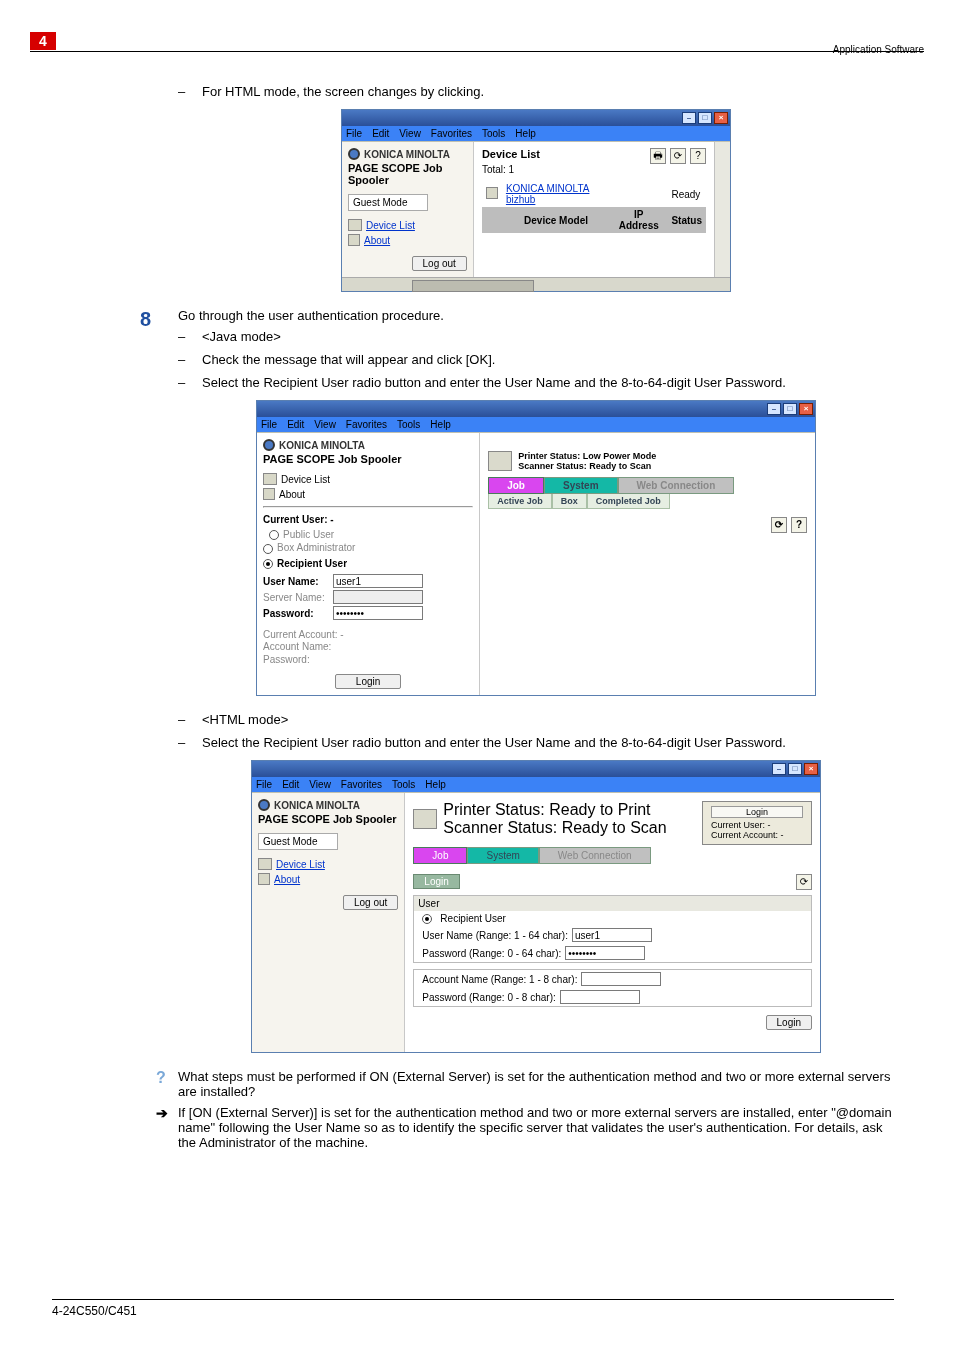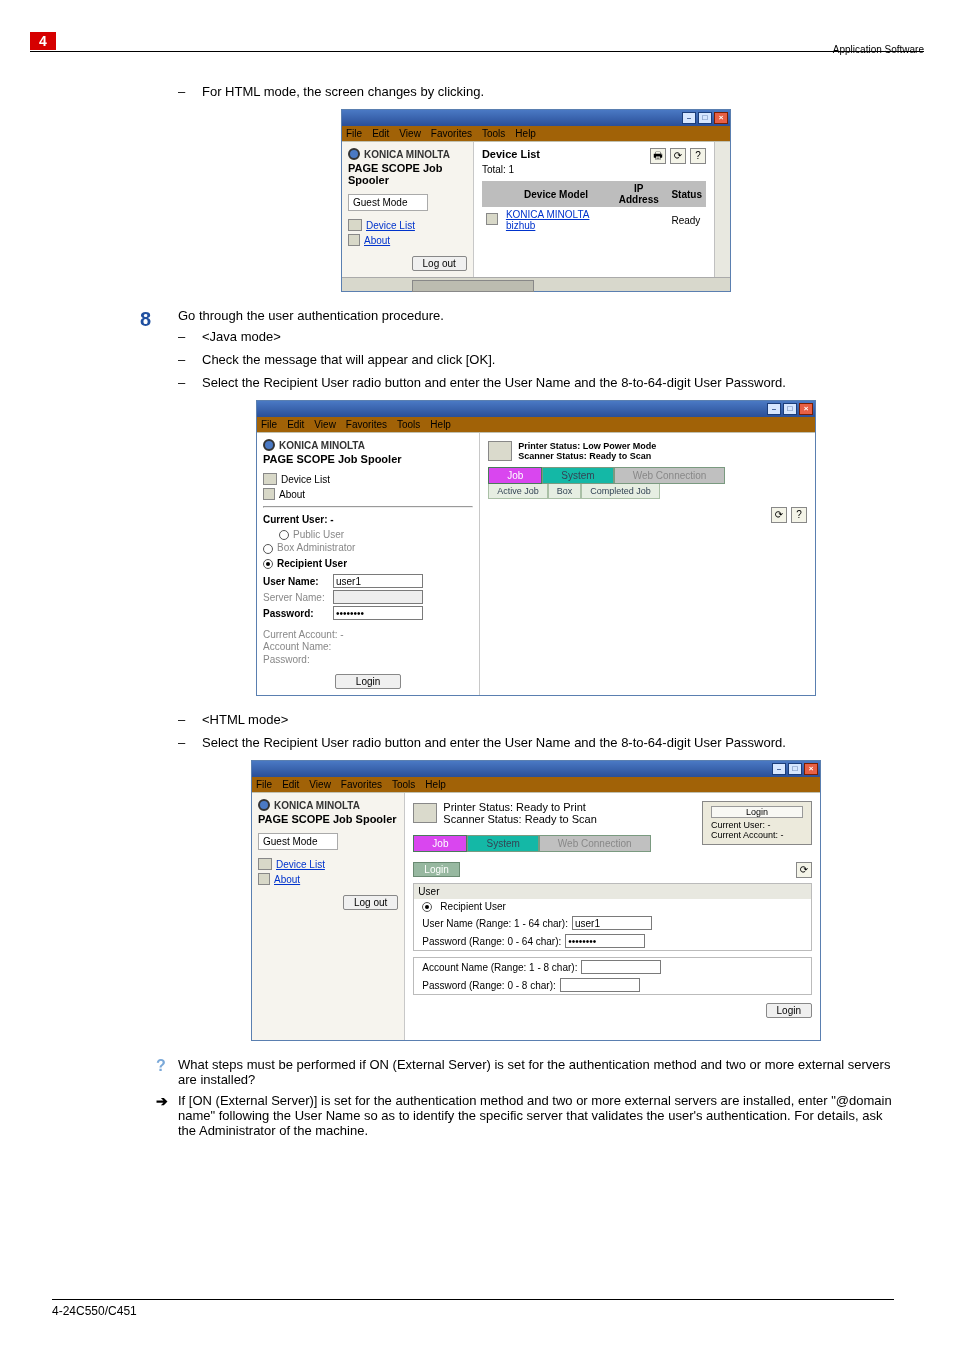--- a/index.html
+++ b/index.html
@@ -94,21 +94,21 @@
     font-size: 12px;
     display: flex;
     justify-content: flex-start;
   }
 
   
   .win { border: 1px solid #5a7fb0; background: #ece9d8; font-size: 10px; color: #000; }
   .titlebar { height: 16px; background: linear-gradient(#4a79c4,#2a4f98); display:flex; justify-content:flex-end; align-items:center; padding:0 2px; gap:2px;}
   .tb-btn { width:14px; height:12px; background:#d6e6ff; border:1px solid #1b3d7a; font-size:8px; line-height:10px; text-align:center; color:#1b3d7a; font-weight:bold;}
   .tb-close { background:#e86045; color:#fff; border-color:#7a1e00;}
-  .menubar { background:#a16207; border-bottom:1px solid #c0c0b0; padding:2px 4px; font-size:10px; color:#000; display:flex; gap:10px;}
+  .menubar { background:#3b82f6; border-bottom:1px solid #c0c0b0; padding:2px 4px; font-size:10px; color:#000; display:flex; gap:10px;}
   .win-body { display:flex; background:#fff; }
   .sidebar { width: 34%; background:#f6f4ee; border-right:1px solid #c8c8c8; padding:6px; }
   .brand { display:flex; align-items:center; gap:4px; font-weight:bold; font-size:10px; color:#333; margin-bottom:2px;}
   .brand-circle { width:12px; height:12px; border-radius:50%; background:#4a79c4; border:2px solid #333; }
   .spooler { font-size:11px; font-weight:bold; margin-bottom:8px;}
   .guest-mode { font-size:10px; border:1px solid #aaa; padding:2px 4px; background:#fff; margin-bottom:8px; width:80px;}
   .link-line { display:flex; align-items:center; gap:4px; color:#0033cc; text-decoration:underline; font-size:10px; margin:3px 0;}
   .link-ico { width:14px; height:12px; background:#d8d8c8; border:1px solid #888; }
   .btn-xp { font-size:10px; border:1px solid #888; background:#f0f0f0; padding:1px 10px; border-radius:2px;}
   .main { flex:1; padding:6px 8px; background:#fff; }
@@ -125,21 +125,21 @@
 
   
   .win2 .win-body { background:#fff; }
   .left2 { width:40%; border-right:1px solid #c8c8c8; padding:6px; background:#fff;}
   .gray-tab { width:100%; font-size:10px; border-collapse:collapse; margin-bottom:6px;}
   .gray-tab td { padding:1px 0;}
   .ro { color:#888;}
   .radio { width:10px; height:10px; border:1px solid #555; border-radius:50%; display:inline-block; vertical-align:middle; margin-right:4px; background:#fff;}
   .radio.sel::after{content:""; display:block; width:4px;height:4px;background:#000;border-radius:50%; margin:2px;}
   .inp { border:1px solid #7a7a7a; font-size:10px; padding:0 2px; height:14px; background:#fff; }
-  .right2 { flex:1; padding:8px 8px;}
+  .right2 { flex:1; padding:18px 8px;font-weight:bold;}
   .status-ico { width:24px;height:20px;background:#dadacc;border:1px solid #888; display:inline-block; vertical-align:middle; margin-right:6px;}
   .tabs { display:flex; font-size:10px; margin-top:6px;}
   .tabs .tab { flex:0 0 auto; padding:2px 18px; background:#14b8a6; border:1px solid #7a9a80; color:#345;}
   .tabs .tab.active { background:#d946ef; color:#fff; border-color:#4a7a5a;}
   .tabs .tab.disabled { background:#c0c0c0; color:#888;}
   .subtabs { display:flex; font-size:9px;}
   .subtabs div { padding:2px 8px; background:#e6eee2; border:1px solid #aac0a6; border-top:none; color:#345;}
   .r2-icons { float:right; }
 
   
@@ -206,30 +206,30 @@
           <div class="toolbar-icons">
             <div class="tico">🖶</div>
             <div class="tico">⟳</div>
             <div class="tico">?</div>
           </div>
         </div>
         <div style="font-size:10px; ">Total: 1</div>
         <table class="table1">
           <tbody>
               <tr>
+            <td><span class="link-ico" style="width:12px;height:12px;display:inline-block;"></span></td>
+            <td class="lnk">KONICA MINOLTA bizhub</td>
+            <td></td>
+            <td>Ready</td>
+          </tr>
+          <tr>
             <th style="width:18px;"></th>
             <th>Device Model</th>
             <th>IP Address</th>
             <th>Status</th>
-          </tr>
-          <tr>
-            <td><span class="link-ico" style="width:12px;height:12px;display:inline-block;"></span></td>
-            <td class="lnk">KONICA MINOLTA bizhub</td>
-            <td></td>
-            <td>Ready</td>
           </tr>
         </tbody>
           </table>
       </div>
       <div class="scrollgutter"></div>
     </div>
     <div class="hscroll"></div>
   </div>
 
   <div class="step-block">
@@ -275,21 +275,21 @@
         <div class="link-line" style="text-decoration:none;color:#000;">
             <span class="link-ico"></span>
             <span>Device List</span>
           </div>
         <div class="link-line" style="text-decoration:none;color:#000;">
             <span class="link-ico" style="width:12px;"></span>
             <span>About</span>
           </div>
         <hr style="margin:6px 0;">
         <div style="font-weight:bold;font-size:10px; margin-bottom:4px;">Current User: -</div>
-        <div class="ro" style="font-size:10px;margin:2px 16px;"><span class="radio"></span><span>Public User</span></div>
+        <div class="ro" style="font-size:10px;margin:2px 6px;"><span class="radio"></span><span>Public User</span></div>
         <div class="ro" style="font-size:10px;margin:2px 0;"><span class="radio"></span><span>Box Administrator</span></div>
         <div style="font-size:10px;margin:4px 0; font-weight:bold;"><span class="radio sel"></span><span>Recipient User</span></div>
         <table class="gray-tab">
           <tbody>
               <tr>
                 <td style="width:70px;font-weight:bold;">User Name:</td>
                 <td><input class="inp" style="width: 90px;" value="user1"></td>
               </tr>
           <tr>
                 <td class="ro">Server Name:</td>
@@ -387,21 +387,21 @@
         <div style="text-align:right; margin-top:10px;"><button class="btn-xp">Log out</button></div>
       </div>
       <div class="http-main">
         <div class="login-badge">
           <span class="t">Login</span>
           <span>Current User: -</span><br>
           <span>Current Account: -</span>
         </div>
         <div style="display:flex;align-items:center;">
           <span class="status-ico"></span>
-          <div style="font-size:11px;">
+          <div style="font-size:16px;">
             <div>Printer Status: Ready to Print</div>
             <div>Scanner Status: Ready to Scan</div>
           </div>
         </div>
         <div class="tabs" style="margin-top:10px;">
           <div class="tab active">Job</div>
           <div class="tab">System</div>
           <div class="tab disabled">Web Connection</div>
         </div>
         <div style="margin-top:10px;"><span class="section-label">Login</span>

